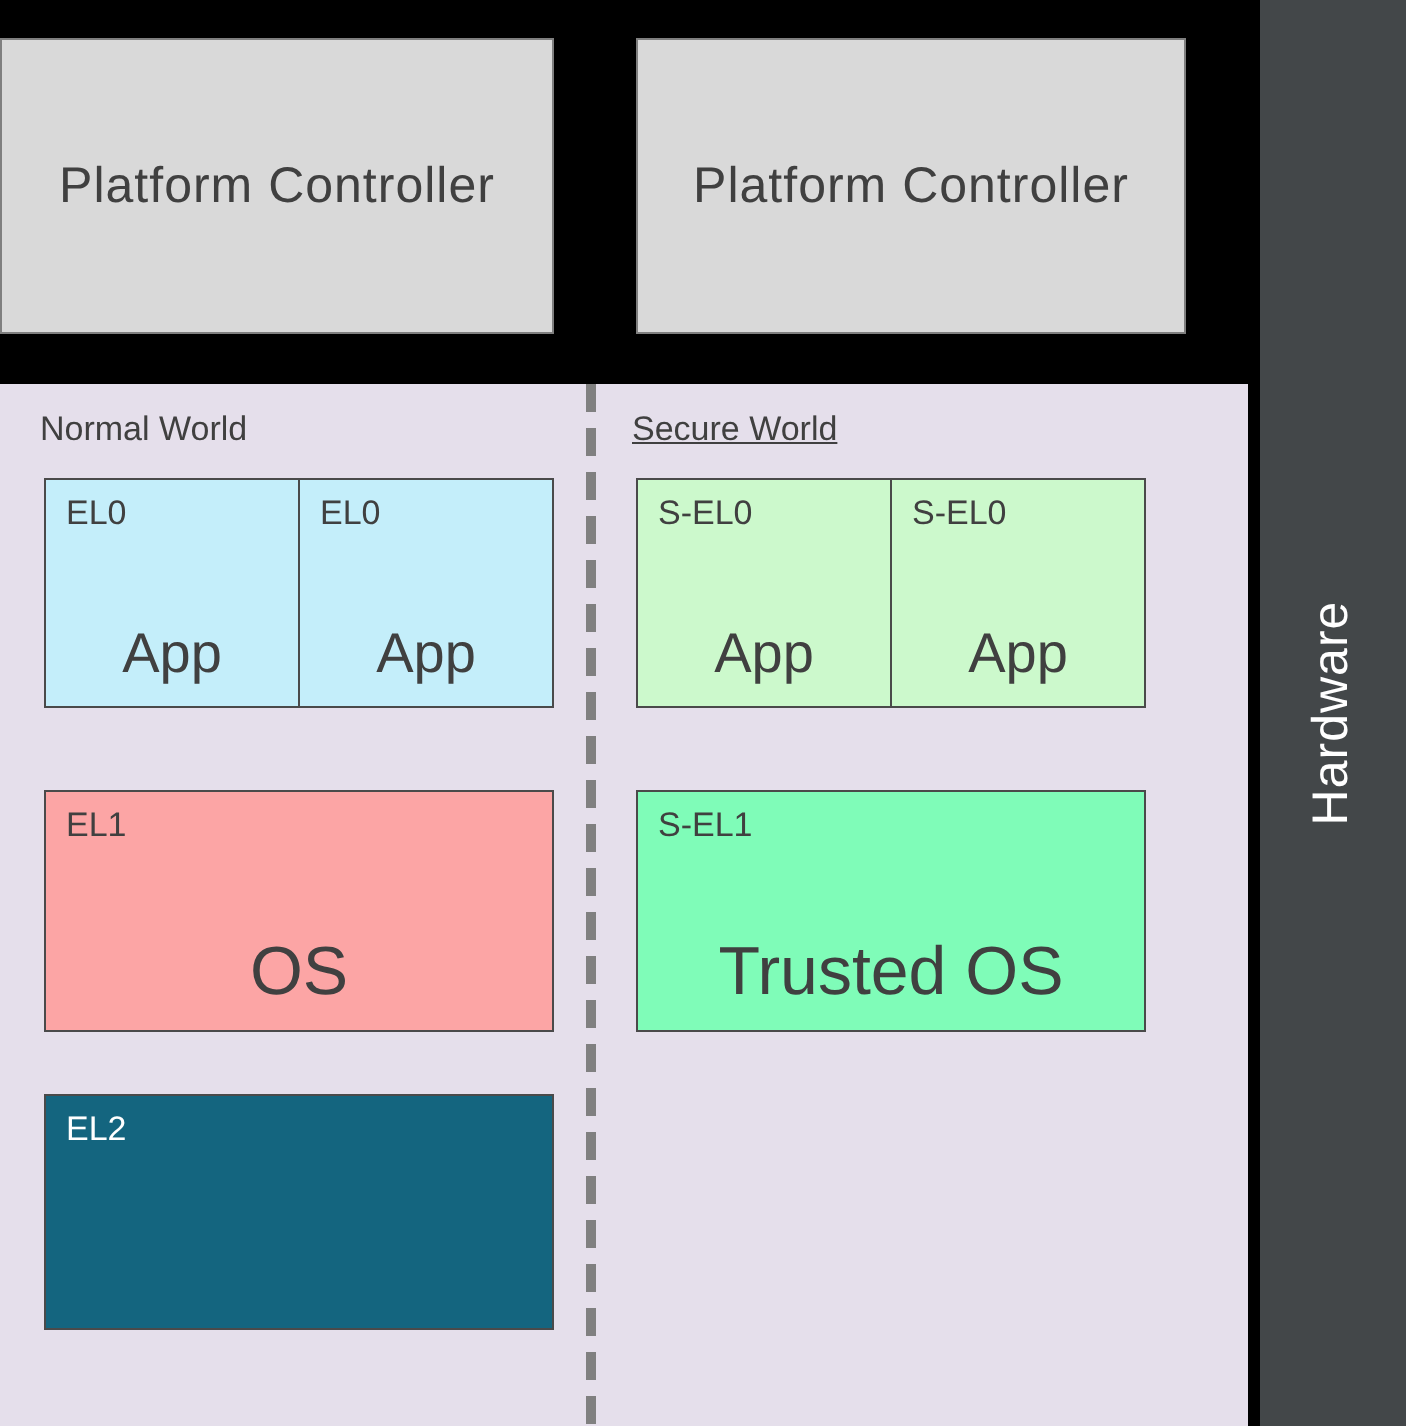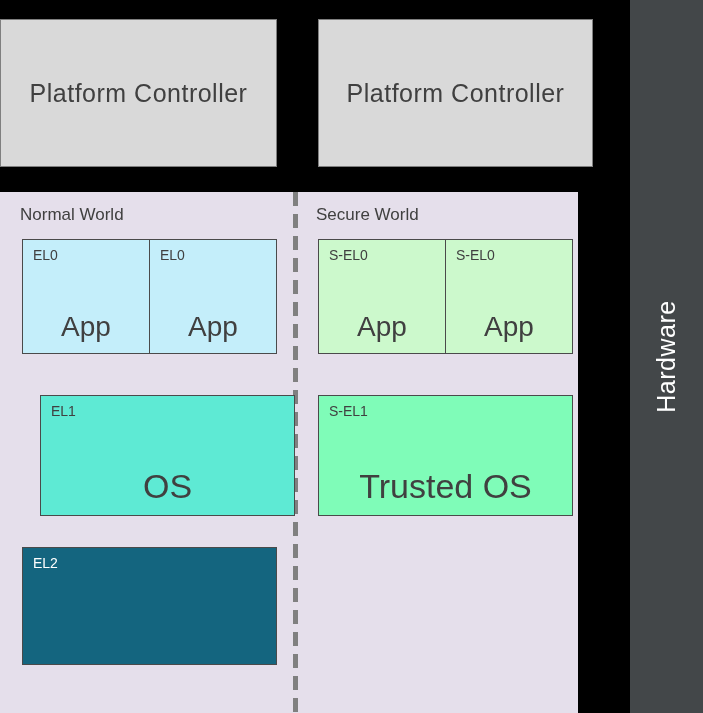--- a/index.html
+++ b/index.html
@@ -58,33 +58,33 @@
     white-space: nowrap;
     transform: rotate(-90deg);
     letter-spacing: 0.5px;
   }
 
   
   #ap-panel {
     position: absolute;
     left: 0px;
     top: 192px;
-    width: 578px;
+    width: 624px;
     height: 521px;
     background: #e5dfeb;
   }
 
   .panel-caption {
     position: absolute;
     color: #404040;
     font-size: 17px;
     white-space: nowrap;
   }
   #normal-world-label { left: 20px;  top: 13px; }
-  #secure-world-label { left: 316px; top: 13px; }
+  #secure-world-label { left: 316px; top: 13px; text-decoration: underline; }
   #app-processor-label{ left: 18px;  top: 484px; }
 
   
   #world-divider {
     position: absolute;
     left: 293px;
     top: 0px;
     width: 5px;
     height: 521px;
     background: repeating-linear-gradient(
@@ -97,21 +97,21 @@
   
   .lvl-box {
     position: absolute;
     box-sizing: border-box;
     border: 1px solid #4a4a4a;
   }
   .lvl-tag {
     position: absolute;
     left: 10px;
     top: 7px;
-    font-size: 14px;
+    font-size: 17px;
     white-space: nowrap;
     text-align: center;
   }
   .lvl-title {
     position: absolute;
     left: 0; right: 0;
     text-align: center;
     white-space: nowrap;
     margin-top: 31px;
   }
@@ -119,21 +119,21 @@
   .light-text { color: #ffffff; }
 
   
   #app-nw-1 { left: 22px;  top: 47px; width: 128px; height: 115px; background: #c4eefa; }
   #app-nw-2 { left: 149px; top: 47px; width: 128px; height: 115px; background: #c4eefa; }
   #app-sw-1 { left: 318px; top: 47px; width: 128px; height: 115px; background: #ccf9cc; }
   #app-sw-2 { left: 445px; top: 47px; width: 128px; height: 115px; background: #ccf9cc; }
   .app-title { top: 40px; font-size: 28px; }
 
   
-  #os-nw { left: 40px;  top: 203px; width: 255px; height: 121px; background: #5eead4; }
+  #os-nw { left: 22px;  top: 203px; width: 255px; height: 121px; background: #fca5a5; }
   #os-sw { left: 318px; top: 203px; width: 255px; height: 121px; background: #7ffcb8; }
   .os-title { top: 40px; font-size: 34px; }
 
   
   #hyp-nw { left: 22px;  top: 355px; width: 255px; height: 118px; background: #14657f; }
   #tfa-sw { left: 318px; top: 355px; width: 255px; height: 118px; background: #0d8a4a; }
   .hyp-title { top: 38px; font-size: 26px; }
 </style>
 </head>
 <body>

